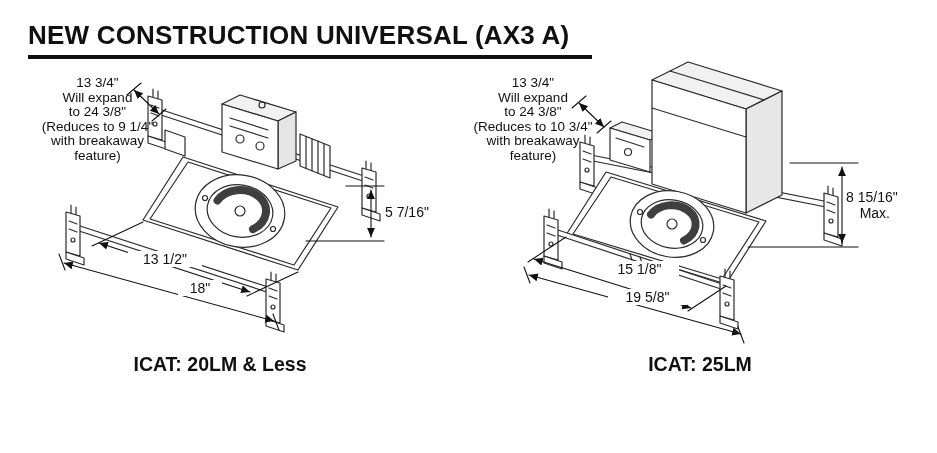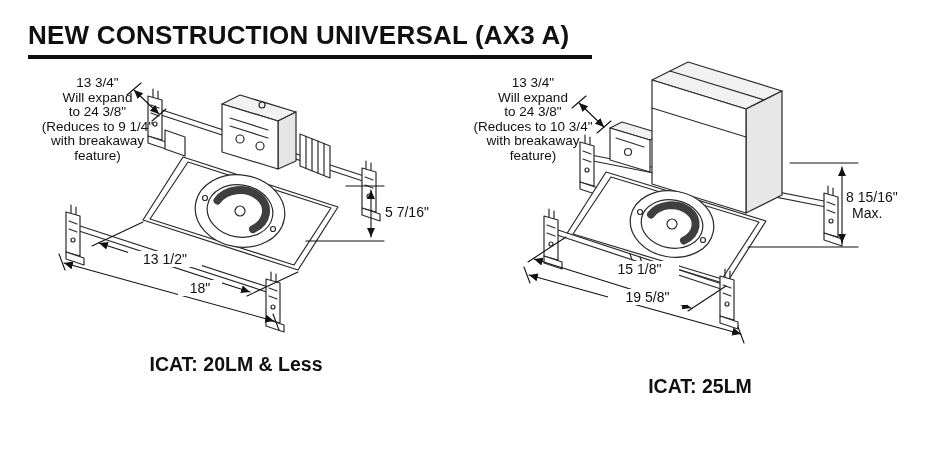--- a/index.html
+++ b/index.html
@@ -21,29 +21,29 @@
   .note-left{left:25px;top:76px;width:145px;}
   .note-right{left:458px;top:76px;width:150px;}
   .dim-label{
     position:absolute;font-size:14px;color:#111;white-space:nowrap;
   }
   .dim-label.boxed{background:#ffffff;padding:0 2px;text-align:center;}
   .lbl-h-left{left:385px;top:204px;}
   .lbl-w1-left{left:128px;top:251px;width:70px;}
   .lbl-w2-left{left:178px;top:280px;width:40px;}
   .lbl-h-right{left:846px;top:189px;line-height:16px;}
-  .lbl-h-right .suffix{padding-left:6px;}
+  .lbl-h-right .suffix{padding-left:6px;text-align:center;}
   .lbl-w1-right{left:600px;top:261px;width:75px;}
   .lbl-w2-right{left:608px;top:289px;width:75px;}
   .caption{
     position:absolute;font-size:19.5px;font-weight:bold;line-height:25px;
     text-align:center;color:#101010;
   }
-  .caption-left{left:66px;top:352px;width:340px;}
-  .caption-right{left:560px;top:374px;width:280px;}
+  .caption-left{left:50px;top:352px;width:340px;}
+  .caption-right{left:560px;top:352px;width:280px;}
 </style>
 </head>
 <body>
 
 <div class="page">
 
   <div class="title">NEW CONSTRUCTION UNIVERSAL (AX3 A)</div>
   <div class="title-rule"></div>
 
   <svg class="drawing-svg" width="937" height="453" viewBox="0 0 937 453" xmlns="http://www.w3.org/2000/svg">

